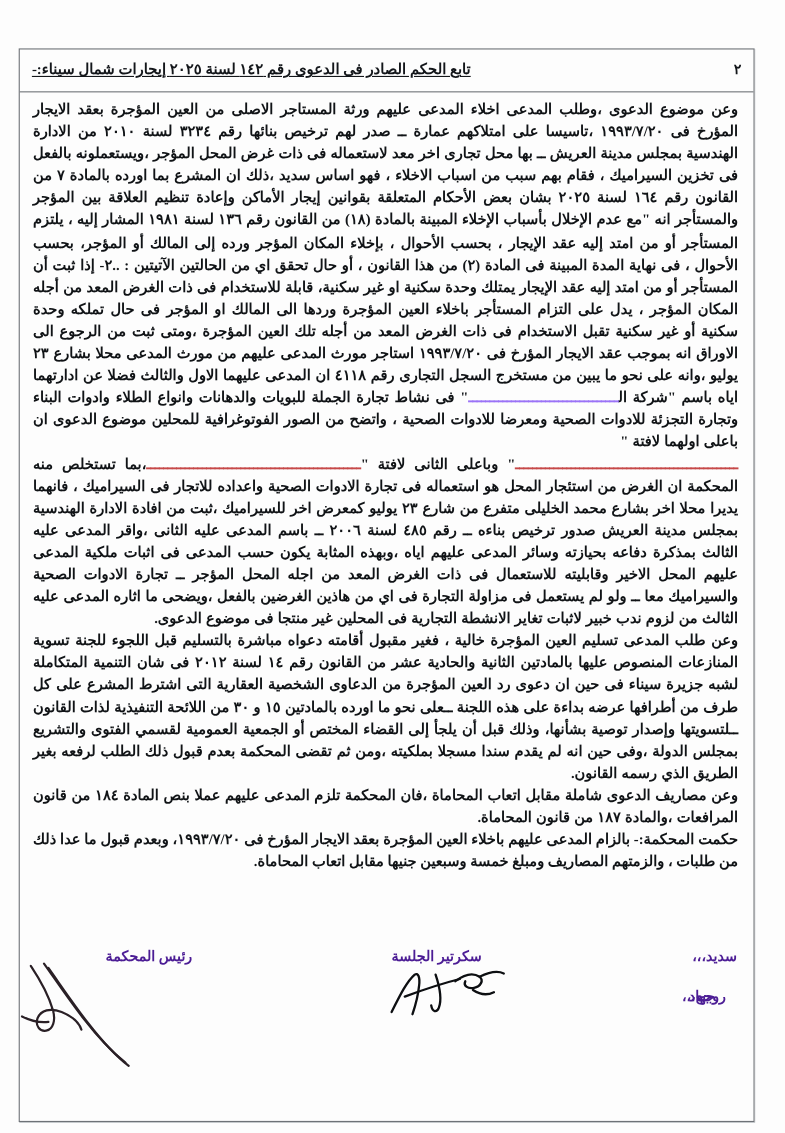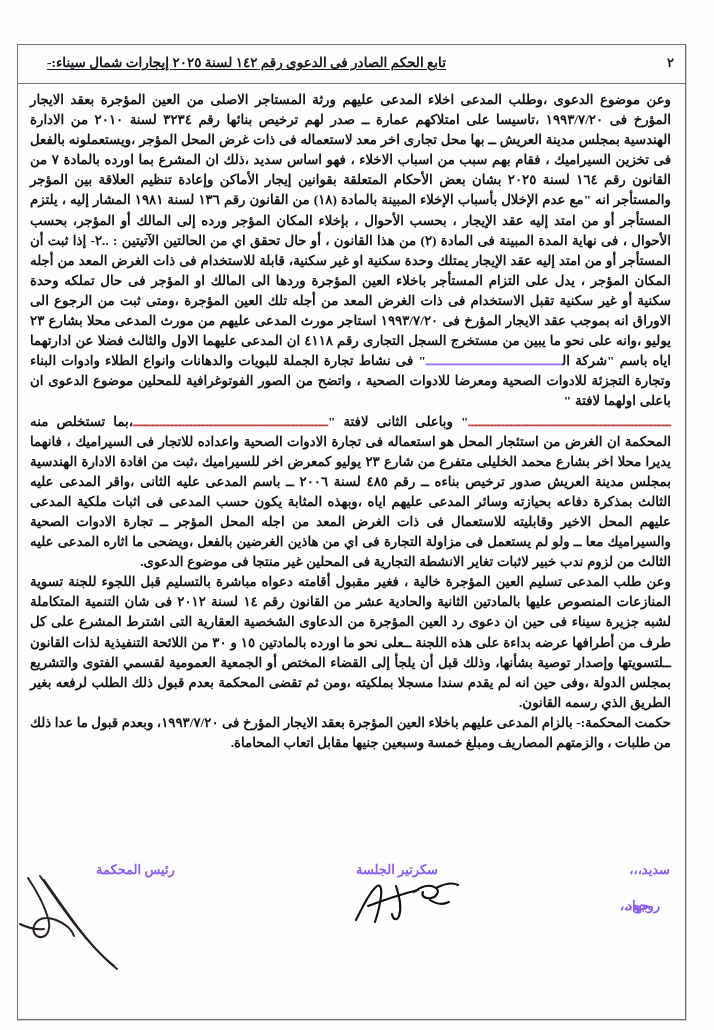--- a/index.html
+++ b/index.html
@@ -36,21 +36,21 @@
   }
 
   
   #doc-header {
     position: absolute;
     left: 17px;
     top: 49px;
     width: 669px;
     height: 34px;
     box-sizing: border-box;
-    padding: 5px 12px 0 30px;
+    padding: 5px 12px 0 12px;
     display: flex;
     align-items: flex-start;
     justify-content: space-between;
     flex-direction: row-reverse;
   }
   #doc-header .hdr-title {
     font-size: 13.5px;
     font-weight: bold;
     color: #13161a;
     text-decoration: underline;
@@ -134,21 +134,21 @@
     position: absolute;
     left: 24px;
     top: 878px;
     width: 650px;
     height: 110px;
   }
   .sig-col {
     position: absolute;
     font-size: 13px;
     font-weight: bold;
-    color: #8b5cf6;
+    color: #4c1d95;
     text-align: center;
     white-space: nowrap;
   }
   #sig-ahmed   { right: 4px;  top: -16px; }
   #sig-rougea  { right: 14px; top: 20px; }
   #sig-gehad   { right: 24px; top: 20px; }
   #sig-secretary { right: 236px; top: -16px; font-family: Liberation Serif, serif; }
   #sig-president { left: 72px;  top: -16px; }
 
   .sig-ink {
@@ -173,20 +173,21 @@
 
 <div id="doc-body">
 
 
   <p class="para"><span>وعن موضوع الدعوى ،وطلب المدعى اخلاء المدعى عليهم ورثة المستاجر الاصلى من العين المؤجرة بعقد الايجار المؤرخ فى ١٩٩٣/٧/٢٠ ،تاسيسا على امتلاكهم عمارة ــ صدر لهم ترخيص بنائها رقم ٣٢٣٤ لسنة ٢٠١٠ من الادارة الهندسية بمجلس مدينة العريش ــ بها محل تجارى اخر معد لاستعماله فى ذات غرض المحل المؤجر ،ويستعملونه بالفعل فى تخزين السيراميك ، فقام بهم سبب من اسباب الاخلاء ، فهو اساس سديد ،ذلك ان المشرع بما اورده بالمادة ٧ من القانون رقم ١٦٤ لسنة ٢٠٢٥ بشان بعض الأحكام المتعلقة بقوانين إيجار الأماكن وإعادة تنظيم العلاقة بين المؤجر والمستأجر انه "مع عدم الإخلال بأسباب الإخلاء المبينة بالمادة (١٨) من القانون رقم ١٣٦ لسنة ١٩٨١ المشار إليه ، يلتزم المستأجر أو من امتد إليه عقد الإيجار ، بحسب الأحوال ، بإخلاء المكان المؤجر ورده إلى المالك أو المؤجر، بحسب الأحوال ، فى نهاية المدة المبينة فى المادة (٢) من هذا القانون ، أو حال تحقق اي من الحالتين الآتيتين : ..٢- إذا ثبت أن المستأجر أو من امتد إليه عقد الإيجار يمتلك وحدة سكنية او غير سكنية، قابلة للاستخدام فى ذات الغرض المعد من أجله المكان المؤجر ، يدل على التزام المستأجر باخلاء العين المؤجرة وردها الى المالك او المؤجر فى حال تملكه وحدة سكنية أو غير سكنية تقبل الاستخدام فى ذات الغرض المعد من أجله تلك العين المؤجرة ،ومتى ثبت من الرجوع الى الاوراق انه بموجب عقد الايجار المؤرخ فى ١٩٩٣/٧/٢٠ استاجر مورث المدعى عليهم من مورث المدعى محلا بشارع ٢٣ يوليو ،وانه على نحو ما يبين من مستخرج السجل التجارى رقم ٤١١٨ ان المدعى عليهما الاول والثالث فضلا عن ادارتهما اياه باسم "شركة ال</span><span class="redacted">ـــــــــــــــــــــــــــــــــــ</span><span>" فى نشاط تجارة الجملة للبويات والدهانات وانواع الطلاء وادوات البناء وتجارة التجزئة للادوات الصحية ومعرضا للادوات الصحية ، واتضح من الصور الفوتوغرافية للمحلين موضوع الدعوى ان باعلى اولهما لافتة "</span></p>
 
   <p class="para"><span class="redacted-strong">ــــــــــــــــــــــــــــــــــــــــــــــــــــ</span><span>" وباعلى الثانى لافتة "</span><span class="redacted-strong">ــــــــــــــــــــــــــــــــــــــــــــــــــ</span><span>،بما تستخلص منه المحكمة ان الغرض من استئجار المحل هو استعماله فى تجارة الادوات الصحية واعداده للاتجار فى السيراميك ، فانهما يديرا محلا اخر بشارع محمد الخليلى متفرع من شارع ٢٣ يوليو كمعرض اخر للسيراميك ،ثبت من افادة الادارة الهندسية بمجلس مدينة العريش صدور ترخيص بناءه ــ رقم ٤٨٥ لسنة ٢٠٠٦ ــ باسم المدعى عليه الثانى ،واقر المدعى عليه الثالث بمذكرة دفاعه بحيازته وسائر المدعى عليهم اياه ،وبهذه المثابة يكون حسب المدعى فى اثبات ملكية المدعى عليهم المحل الاخير وقابليته للاستعمال فى ذات الغرض المعد من اجله المحل المؤجر ــ تجارة الادوات الصحية والسيراميك معا ــ ولو لم يستعمل فى مزاولة التجارة فى اي من هاذين الغرضين بالفعل ،ويضحى ما اثاره المدعى عليه الثالث من لزوم ندب خبير لاثبات تغاير الانشطة التجارية فى المحلين غير منتجا فى موضوع الدعوى.</span></p>
 
   <p class="para">وعن طلب المدعى تسليم العين المؤجرة خالية ، فغير مقبول أقامته دعواه مباشرة بالتسليم قبل اللجوء للجنة تسوية المنازعات المنصوص عليها بالمادتين الثانية والحادية عشر من القانون رقم ١٤ لسنة ٢٠١٢ فى شان التنمية المتكاملة لشبه جزيرة سيناء فى حين ان دعوى رد العين المؤجرة من الدعاوى الشخصية العقارية التى اشترط المشرع على كل طرف من أطرافها عرضه بداءة على هذه اللجنة ــعلى نحو ما اورده بالمادتين ١٥ و ٣٠ من اللائحة التنفيذية لذات القانون ــلتسويتها وإصدار توصية بشأنها، وذلك قبل أن يلجأ إلى القضاء المختص أو الجمعية العمومية لقسمي الفتوى والتشريع بمجلس الدولة ،وفى حين انه لم يقدم سندا مسجلا بملكيته ،ومن ثم تقضى المحكمة بعدم قبول ذلك الطلب لرفعه بغير الطريق الذي رسمه القانون.</p>
 
+  <p class="para">وعن مصاريف الدعوى شاملة مقابل اتعاب المحاماة ،فان المحكمة تلزم المدعى عليهم عملا بنص المادة ١٨٤ من قانون المرافعات ،والمادة ١٨٧ من قانون المحاماة.</p>
 
 
   <div id="verdict">حكمت المحكمة:- بالزام المدعى عليهم باخلاء العين المؤجرة بعقد الايجار المؤرخ فى ١٩٩٣/٧/٢٠، وبعدم قبول ما عدا ذلك من طلبات ، والزمتهم المصاريف ومبلغ خمسة وسبعين جنيها مقابل اتعاب المحاماة.</div>
 
 </div>
 
 <div id="sig-zone">
 
   <div class="sig-col" id="sig-ahmed">سديد،،،</div>
   <div class="sig-col" id="sig-rougea">روجع،،،</div>

